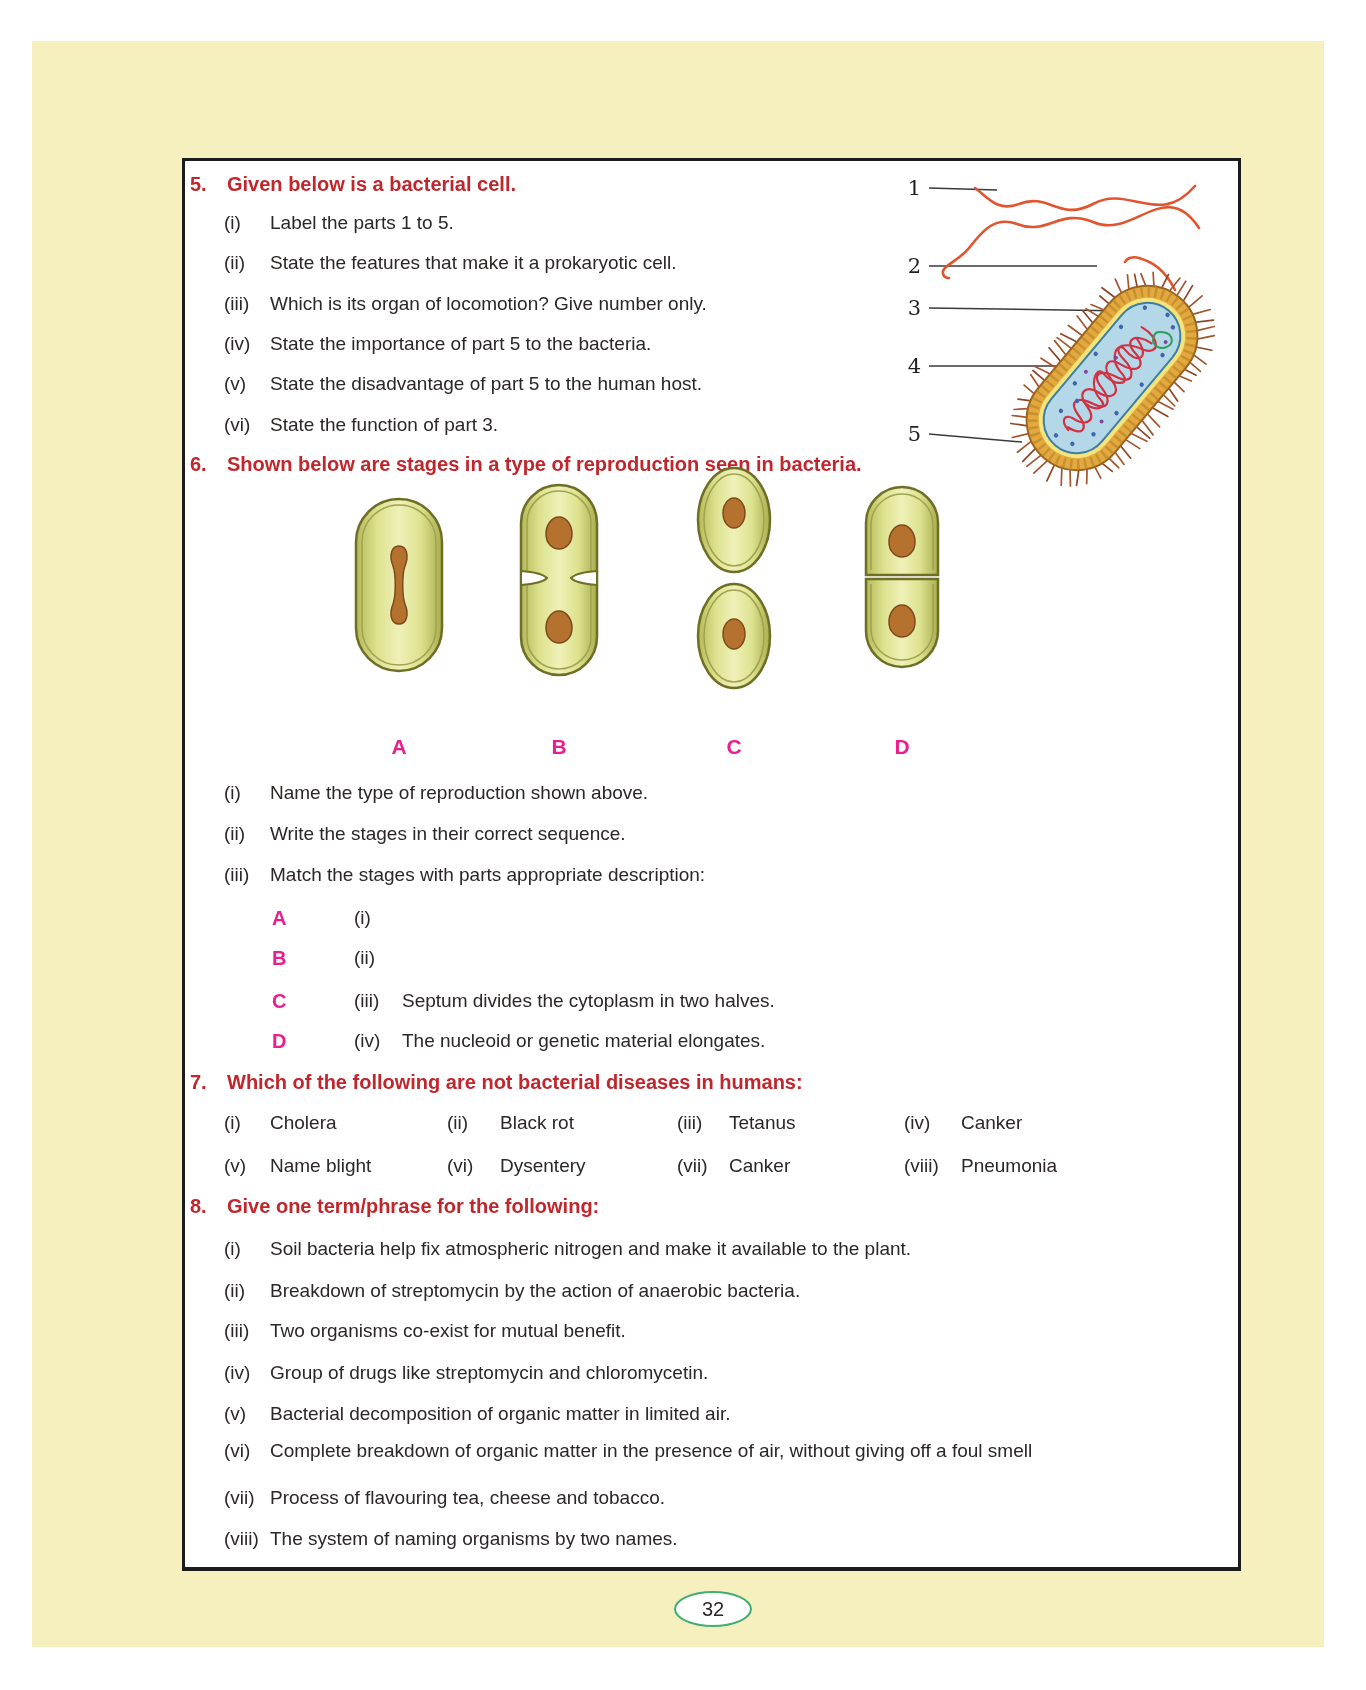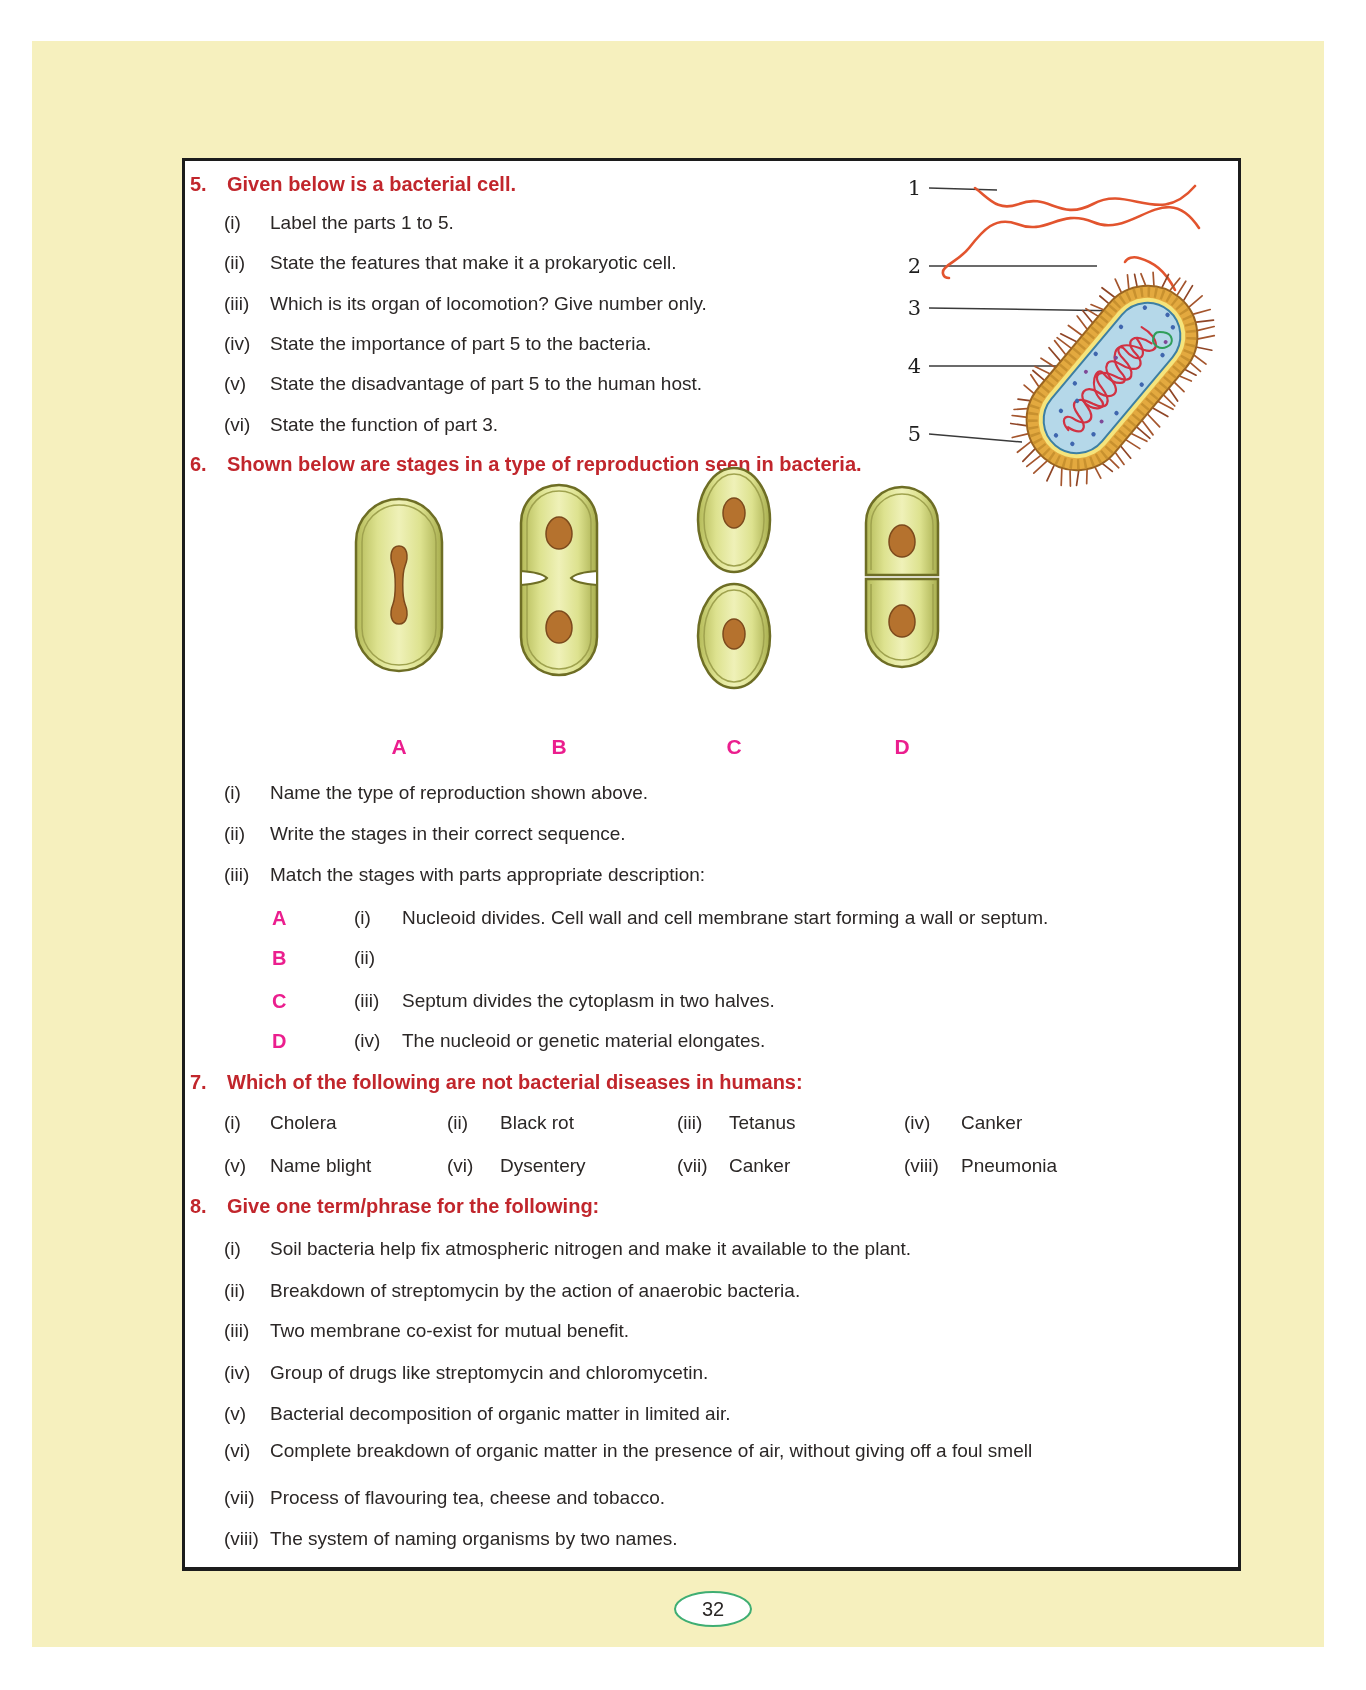--- a/index.html
+++ b/index.html
@@ -263,21 +263,20 @@
           <span class="txt">Write the stages in their correct sequence.</span>
         </div>
       <div class="item" style="top:703px">
           <span class="lbl">(iii)</span>
           <span class="txt">Match the stages with parts appropriate description:</span>
         </div>
 
       <div class="match" style="top:746px">
           <span class="letter">A</span>
           <span class="lbl">(i)</span>
-          <span class="txt">Nucleoid divides. Cell wall and cell membrane start forming a wall or septum.</span>
         </div>
       <div class="match" style="top:786px">
           <span class="letter">B</span>
           <span class="lbl">(ii)</span>
         </div>
       <div class="match" style="top:829px">
           <span class="letter">C</span>
           <span class="lbl">(iii)</span>
           <span class="txt">Septum divides the cytoplasm in two halves.</span>
         </div>
@@ -331,21 +330,21 @@
       <div class="item" style="top:1077px">
           <span class="lbl">(i)</span>
           <span class="txt">Soil bacteria help fix atmospheric nitrogen and make it available to the plant.</span>
         </div>
       <div class="item" style="top:1119px">
           <span class="lbl">(ii)</span>
           <span class="txt">Breakdown of streptomycin by the action of anaerobic bacteria.</span>
         </div>
       <div class="item" style="top:1159px">
           <span class="lbl">(iii)</span>
-          <span class="txt">Two membrane co-exist for mutual benefit.</span>
+          <span class="txt">Two organisms co-exist for mutual benefit.</span>
         </div>
       <div class="item" style="top:1201px">
           <span class="lbl">(iv)</span>
           <span class="txt">Group of drugs like streptomycin and chloromycetin.</span>
         </div>
       <div class="item" style="top:1242px">
           <span class="lbl">(v)</span>
           <span class="txt">Bacterial decomposition of organic matter in limited air.</span>
         </div>
       <div class="item" style="top:1279px">

